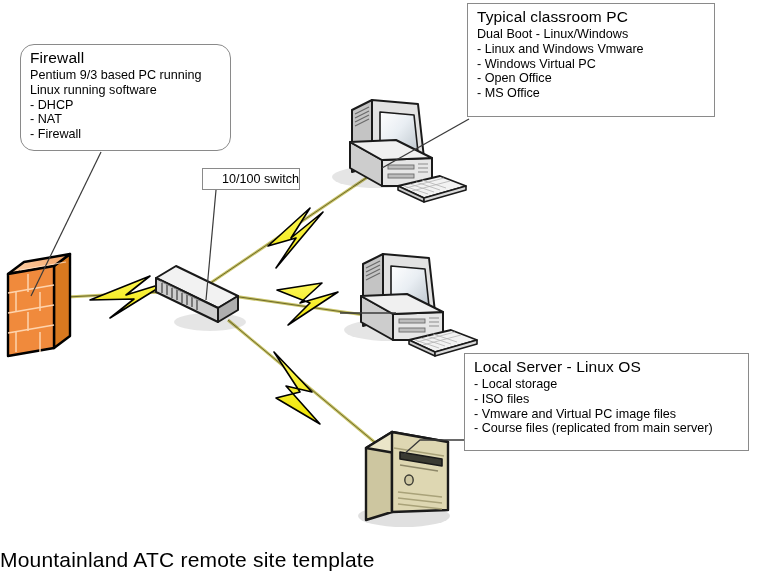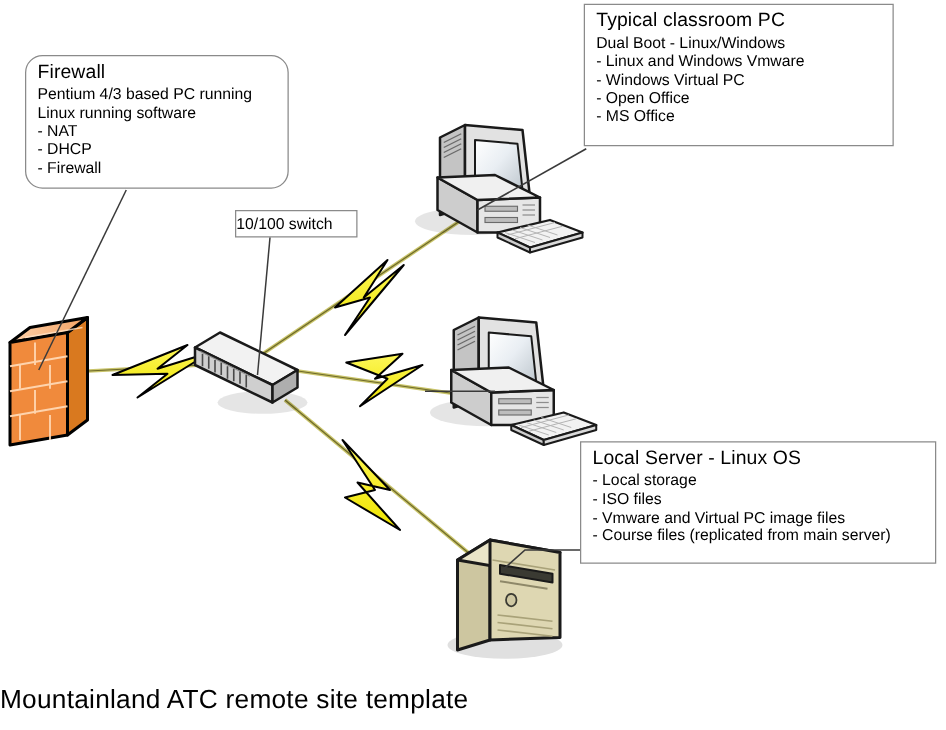--- a/index.html
+++ b/index.html
@@ -34,22 +34,22 @@
     white-space: nowrap;
   }
   .callout .ct-line {
     font-size: 12.6px;
     white-space: nowrap;
   }
   #box-firewall  { left: 20px;  top: 44px;  width: 211px; height: 107px; border-radius: 14px; }
   #box-classpc   { left: 467px; top: 3px;   width: 248px; height: 114px; }
   #box-server    { left: 464px; top: 353px; width: 285px; height: 98px; }
   #box-switch    {
-    left: 188px; top: 168px; width: 98px; height: 22px;
-    padding: 0; display: flex; align-items: center; justify-content: flex-start;
+    left: 202px; top: 168px; width: 98px; height: 22px;
+    padding: 0; display: flex; align-items: center; justify-content: flex-end;
   }
   #box-switch .ct-line { font-size: 12.6px; }
 
   
   #caption {
     position: absolute;
     left: 0; right: 0;
     top: 548px;
     text-align: left;
     font-size: 21px;
@@ -266,24 +266,24 @@
     <path d="M101,152 L31,296" stroke="#3a3a3a" stroke-width="1.2" fill="none"></path>
     <path d="M216,190 L206,300" stroke="#3a3a3a" stroke-width="1.2" fill="none"></path>
     <path d="M469,119 L382,168" stroke="#3a3a3a" stroke-width="1.3" fill="none"></path>
     <path d="M464,402 L399,316" stroke="#ffffff" stroke-width="0" fill="none"></path>
     <path d="M464,440 L420,440 L402,456" stroke="#3a3a3a" stroke-width="1.3" fill="none"></path>
     <path d="M340,313 L396,313" stroke="#3a3a3a" stroke-width="1.3" fill="none"></path>
   </svg>
 
   <div class="callout" id="box-firewall">
     <div class="ct-title">Firewall</div>
-    <div class="ct-line">Pentium 4/3 based PC running</div>
+    <div class="ct-line">Pentium 9/3 based PC running</div>
     <div class="ct-line">Linux running software</div>
+    <div class="ct-line"> - DHCP</div>
     <div class="ct-line"> - NAT</div>
-    <div class="ct-line"> - DHCP</div>
     <div class="ct-line"> - Firewall</div>
   </div>
 
   <div class="callout" id="box-classpc">
     <div class="ct-title">Typical classroom PC</div>
     <div class="ct-line">Dual Boot - Linux/Windows</div>
     <div class="ct-line">- Linux and Windows Vmware</div>
     <div class="ct-line">- Windows Virtual PC</div>
     <div class="ct-line">- Open Office</div>
     <div class="ct-line">- MS Office</div>

